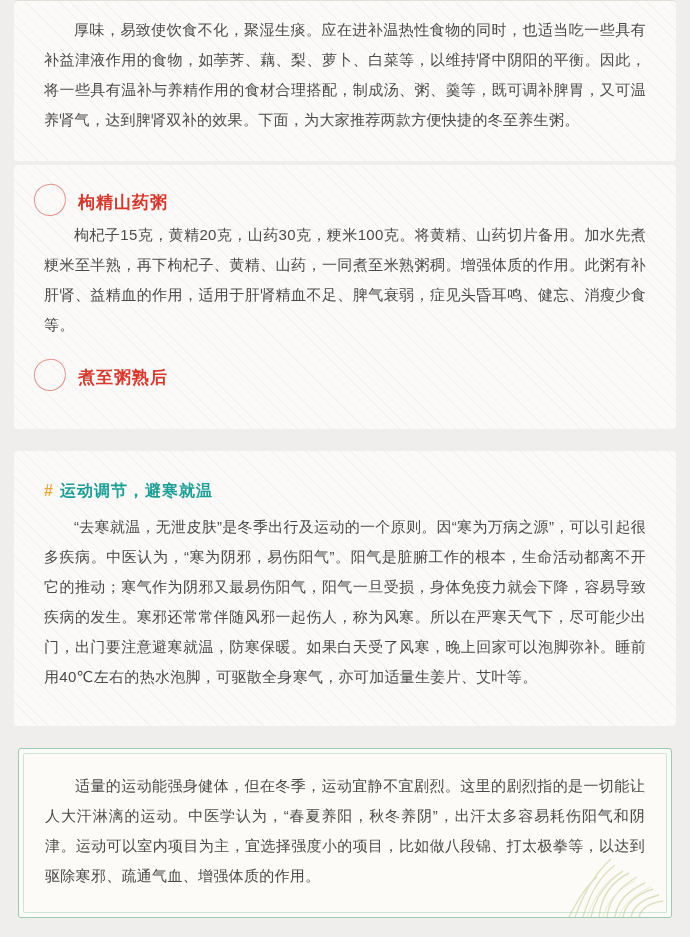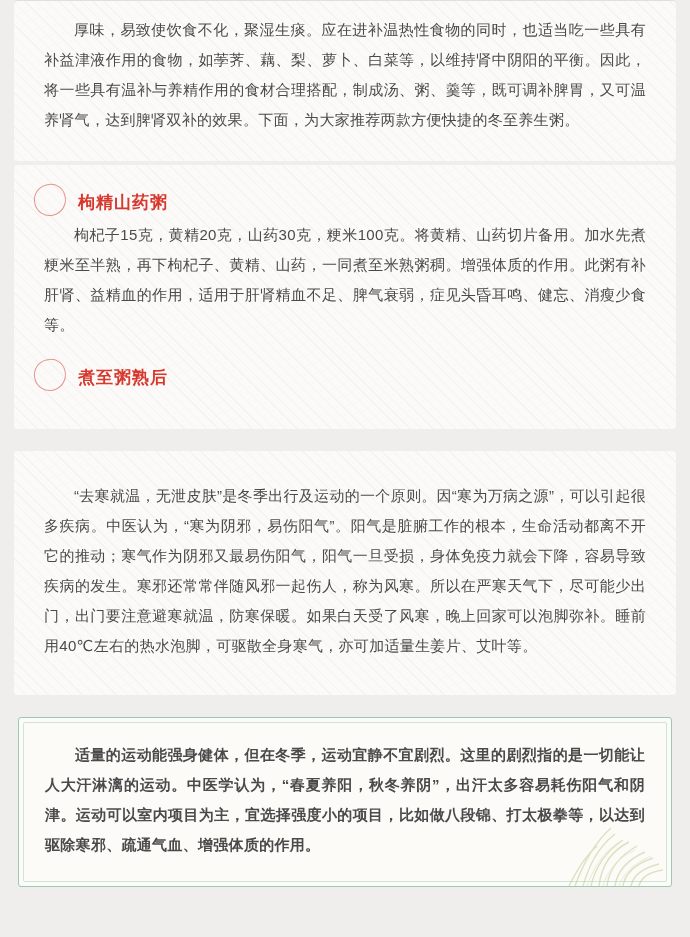--- a/index.html
+++ b/index.html
@@ -121,21 +121,21 @@
     position: relative;
     overflow: hidden;
   }
   .note-box .inner-line {
     position: absolute;
     inset: 4px;
     border: 1px solid #cfe4d8;
     border-radius: 2px;
     pointer-events: none;
   }
-  .note-box p.body { color: #4a4a4a; position: relative; z-index: 2; font-weight: bold;}
+  .note-box p.body { color: #4a4a4a; position: relative; z-index: 2;}
   .grass {
     position: absolute;
     right: 6px;
     bottom: 0;
     width: 130px;
     height: 92px;
     z-index: 1;
     opacity: 0.55;
   }
 </style>
@@ -161,20 +161,23 @@
     <div class="section-block">
       <div class="heading-red">
         <span class="circle"></span>
         <span class="txt">煮至粥熟后</span>
       </div>
     </div>
 
   </div>
 
   <div class="card card-sport">
+    <div class="heading-hash">
+      <span class="hash">#</span><span>运动调节，避寒就温</span>
+    </div>
     <p class="body">“去寒就温，无泄皮肤”是冬季出行及运动的一个原则。因“寒为万病之源”，可以引起很多疾病。中医认为，“寒为阴邪，易伤阳气”。阳气是脏腑工作的根本，生命活动都离不开它的推动；寒气作为阴邪又最易伤阳气，阳气一旦受损，身体免疫力就会下降，容易导致疾病的发生。寒邪还常常伴随风邪一起伤人，称为风寒。所以在严寒天气下，尽可能少出门，出门要注意避寒就温，防寒保暖。如果白天受了风寒，晚上回家可以泡脚弥补。睡前用40℃左右的热水泡脚，可驱散全身寒气，亦可加适量生姜片、艾叶等。</p>
   </div>
 
   <div class="note-box">
     <div class="inner-line"></div>
     <svg class="grass" viewBox="0 0 130 92">
       <g stroke="#b9c98a" stroke-width="1.4" fill="none" opacity="0.9">
         <path d="M40 92 C48 70 58 50 76 34"></path>
         <path d="M48 92 C54 72 62 54 80 40"></path>
         <path d="M56 92 C60 74 70 58 88 46"></path>

